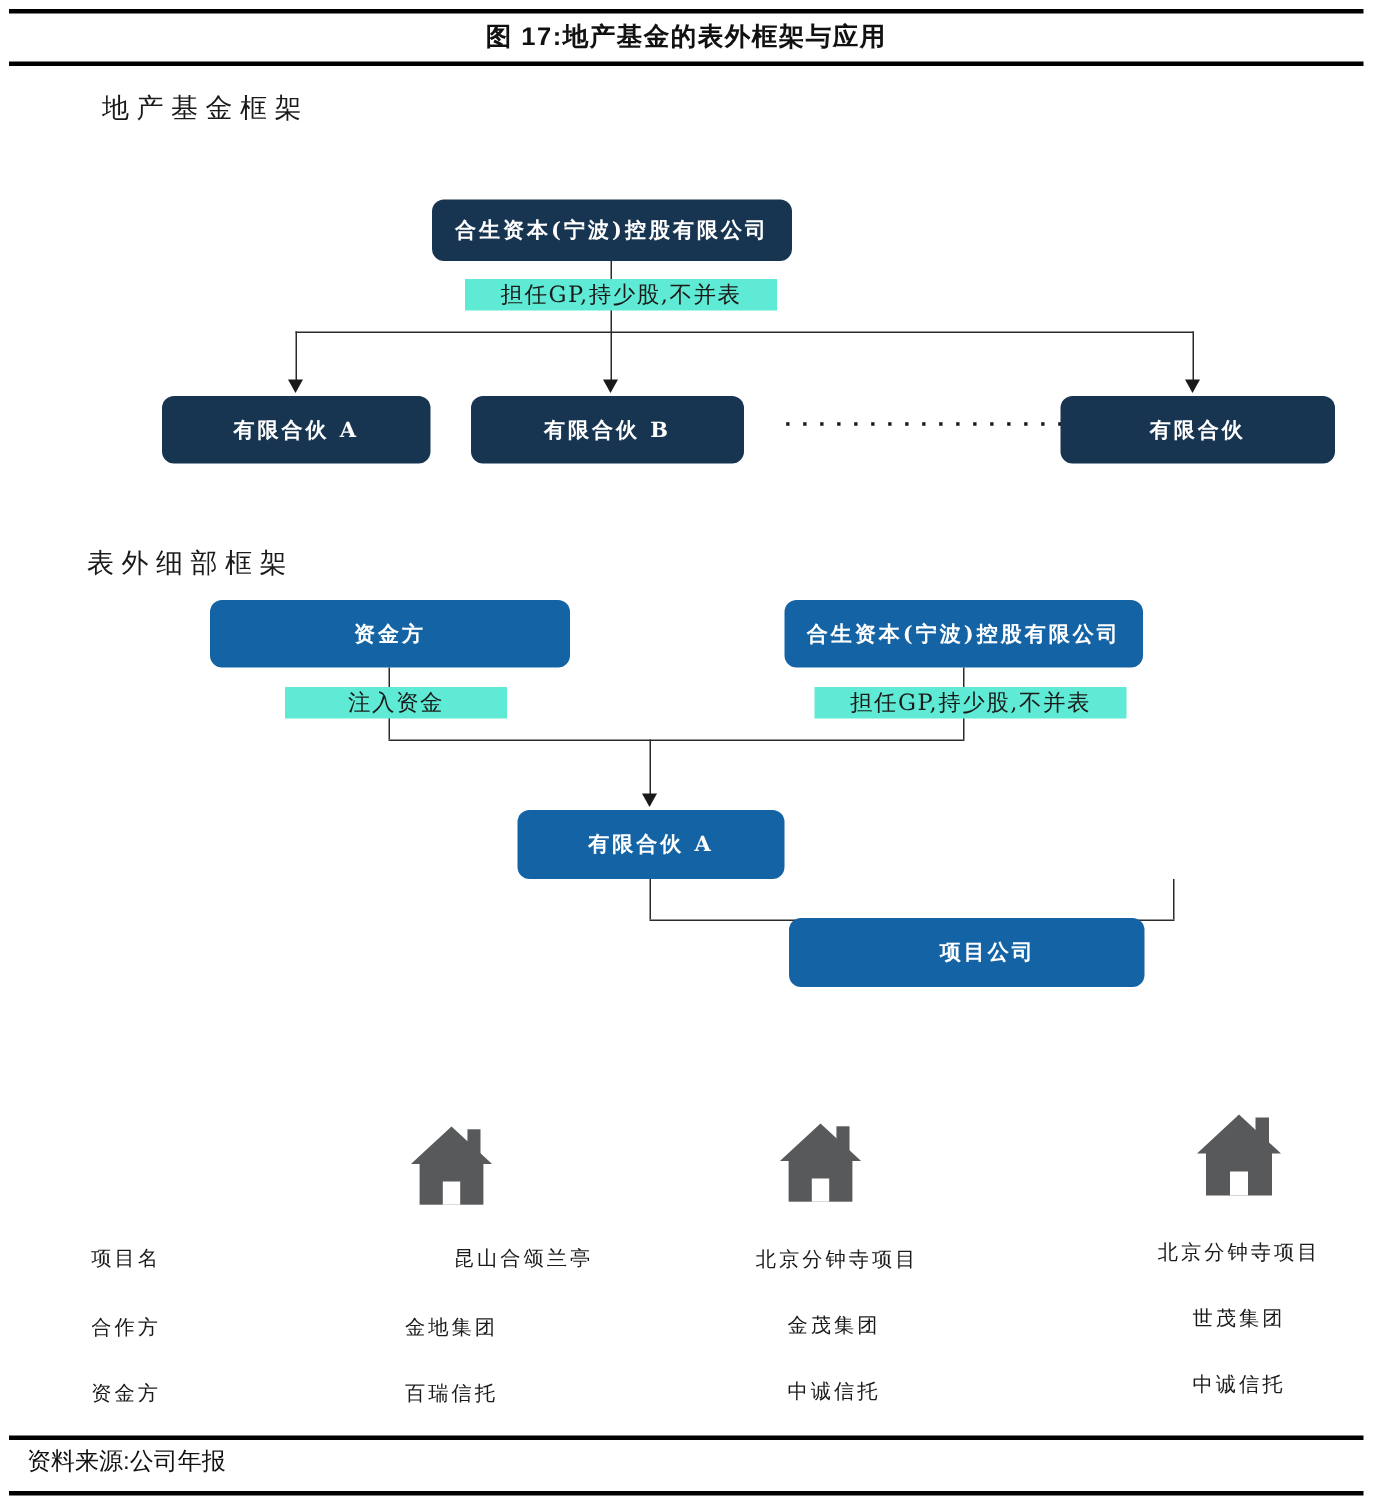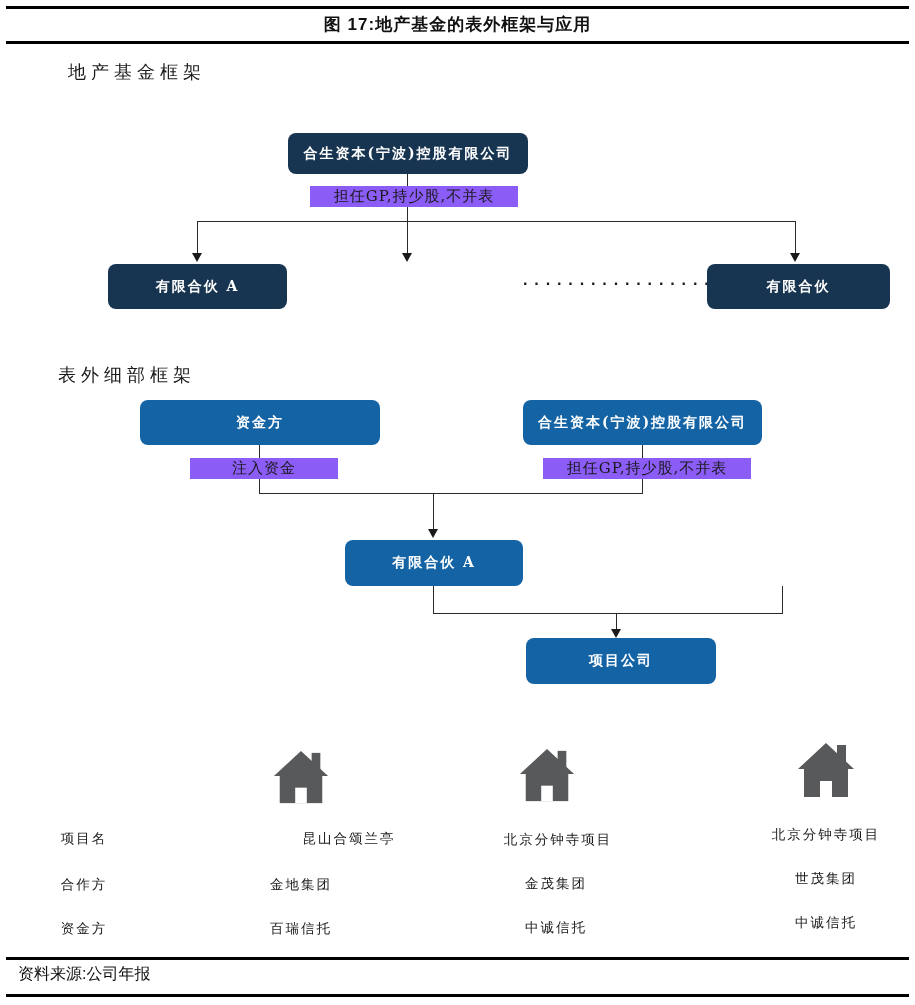--- a/index.html
+++ b/index.html
@@ -11,21 +11,21 @@
              font-family:"Liberation Sans",sans-serif;}
   .kai{font-family:"DejaVu Serif",serif;}
   .sec-head{position:absolute;font-size:18px;letter-spacing:5px;color:#1a1a1a;}
   .nbox{position:absolute;border-radius:8px;display:flex;align-items:center;justify-content:center;
         color:#fff;font-weight:bold;font-size:14px;letter-spacing:2px;text-align:center;}
   .navy{background:#173450;}
   .blue{background:#1464a5;}
   .line{position:absolute;background:#2a2a2a;}
   .arrow{position:absolute;width:0;height:0;border-left:5px solid transparent;
          border-right:5px solid transparent;border-top:9px solid #1a1a1a;}
-  .edge-label{position:absolute;background:#8b5cf6;z-index:2;font-size:15px;letter-spacing:1px;
+  .edge-label{position:absolute;background:#5eead4;z-index:2;font-size:15px;letter-spacing:1px;
               text-align:center;color:#1a1a1a;padding:1px 4px;}
   .dots{position:absolute;font-weight:900;font-size:16px;letter-spacing:6px;white-space:nowrap;color:#1a1a1a;}
   .cell{position:absolute;transform:translateX(-50%);white-space:nowrap;font-size:13.5px;
         letter-spacing:2px;color:#1a1a1a;text-align:center;}
   .house{position:absolute;}
   .src{position:absolute;left:18px;top:964px;font-size:16px;color:#111;
        font-family:"Liberation Sans",sans-serif;}
 </style>
 </head>
 <body>
@@ -44,20 +44,21 @@
   <div class="edge-label kai" style="left:310px;top:186px;width:200px;">担任GP,持少股,不并表</div>
 
   <div class="line" style="left:197px;top:221px;width:599px;height:1px;"></div>
   <div class="line" style="left:197px;top:221px;width:1px;height:33px;"></div>
   <div class="line" style="left:795px;top:221px;width:1px;height:33px;"></div>
   <div class="arrow" style="left:192px;top:253px;"></div>
   <div class="arrow" style="left:402px;top:253px;"></div>
   <div class="arrow" style="left:790px;top:253px;"></div>
 
   <div class="nbox navy kai" style="left:108px;top:264px;width:179px;height:45px;">有限合伙 A</div>
+  <div class="nbox navy kai" style="left:314px;top:264px;width:182px;height:45px;">有限合伙 B</div>
   <div class="dots" style="left:523px;top:275px;">··················</div>
   <div class="nbox navy kai" style="left:707px;top:264px;width:183px;height:45px;">有限合伙</div>
 
   <div class="sec-head kai" style="left:58px;top:363px;">表外细部框架</div>
 
   <div class="nbox blue kai" style="left:140px;top:400px;width:240px;height:45px;">资金方</div>
   <div class="nbox blue kai" style="left:523px;top:400px;width:239px;height:45px;">合生资本(宁波)控股有限公司</div>
 
   <div class="line" style="left:259px;top:445px;width:1px;height:48px;"></div>
   <div class="line" style="left:642px;top:445px;width:1px;height:48px;"></div>
@@ -69,21 +70,21 @@
   <div class="arrow" style="left:428px;top:529px;"></div>
 
   <div class="nbox blue kai" style="left:345px;top:540px;width:178px;height:46px;">有限合伙 A</div>
 
   <div class="line" style="left:433px;top:586px;width:1px;height:27px;"></div>
   <div class="line" style="left:782px;top:586px;width:1px;height:27px;"></div>
   <div class="line" style="left:433px;top:613px;width:350px;height:1px;"></div>
   <div class="line" style="left:616px;top:613px;width:1px;height:17px;"></div>
   <div class="arrow" style="left:611px;top:629px;"></div>
 
-  <div class="nbox blue kai" style="left:526px;top:638px;width:190px;height:46px;">项目公司</div>
+  <div class="nbox blue kai" style="left:526px;top:612px;width:209px;height:46px;padding-left:28px;">项目公司</div>
 
 
   <svg class="house" style="left:272px;top:749px;" width="58" height="58" viewBox="0 0 60 60">
     <rect x="41" y="4" width="9" height="18" fill="#58595b"></rect>
     <polygon points="30,2 58,28 2,28" fill="#58595b"></polygon>
     <rect x="8" y="27" width="44" height="29" fill="#58595b"></rect>
     <rect x="24" y="40" width="12" height="16" fill="#ffffff"></rect>
   </svg>
   <svg class="house" style="left:518px;top:747px;" width="58" height="58" viewBox="0 0 60 60">
     <rect x="41" y="4" width="9" height="18" fill="#58595b"></rect>

